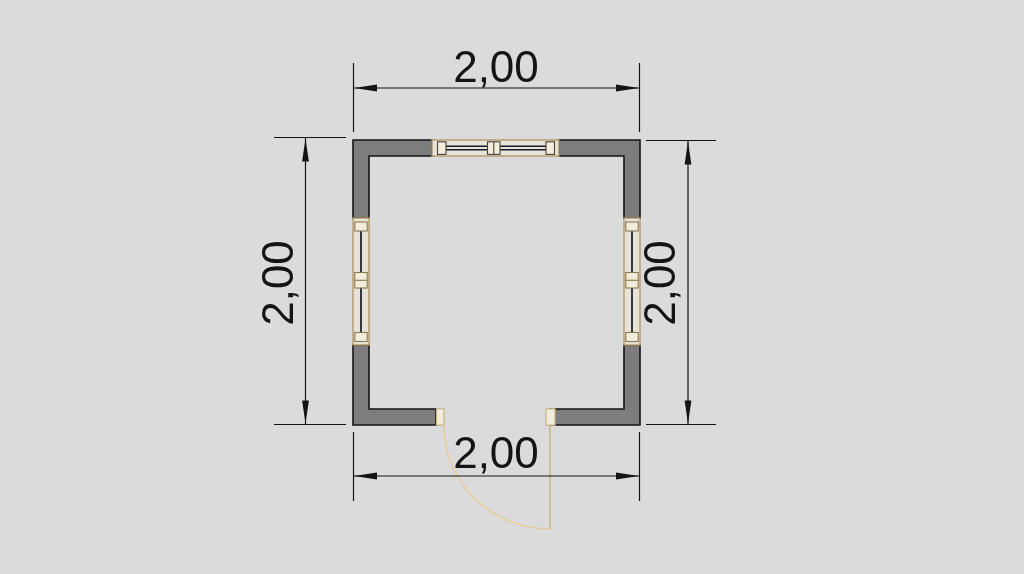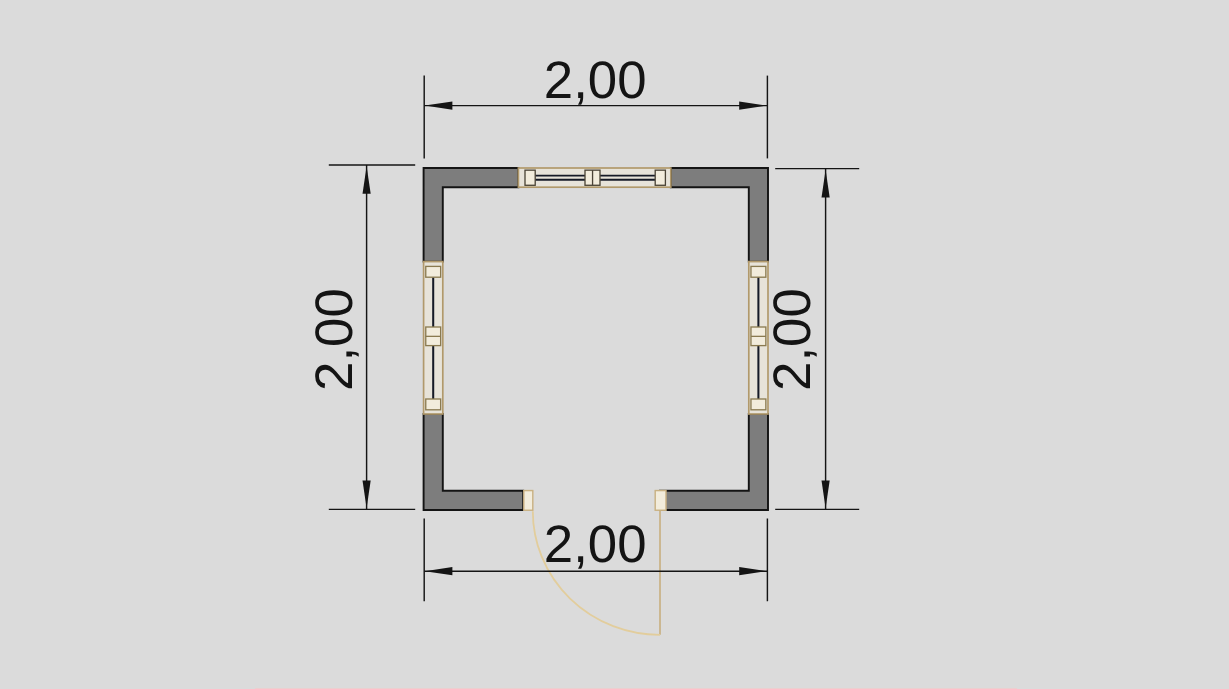--- a/index.html
+++ b/index.html
@@ -1,17 +1,17 @@
 <!DOCTYPE html>
 <html><head>
 <meta charset="utf-8">
 <style>
   html, body { margin: 0; padding: 0; }
   body { width: 1024px; height: 574px; overflow: hidden; }
-  .stage { position: relative; width: 939px; height: 574px; background: #fca5a5; }
+  .stage { position: relative; width: 939px; height: 574px; background: #a16207; }
   svg { display: block; }
   .dim-text {
     font-family: "Liberation Sans", "DejaVu Sans", sans-serif;
     font-size: 44px;
     fill: #141414;
   }
 </style>
 </head>
 <body>
 

